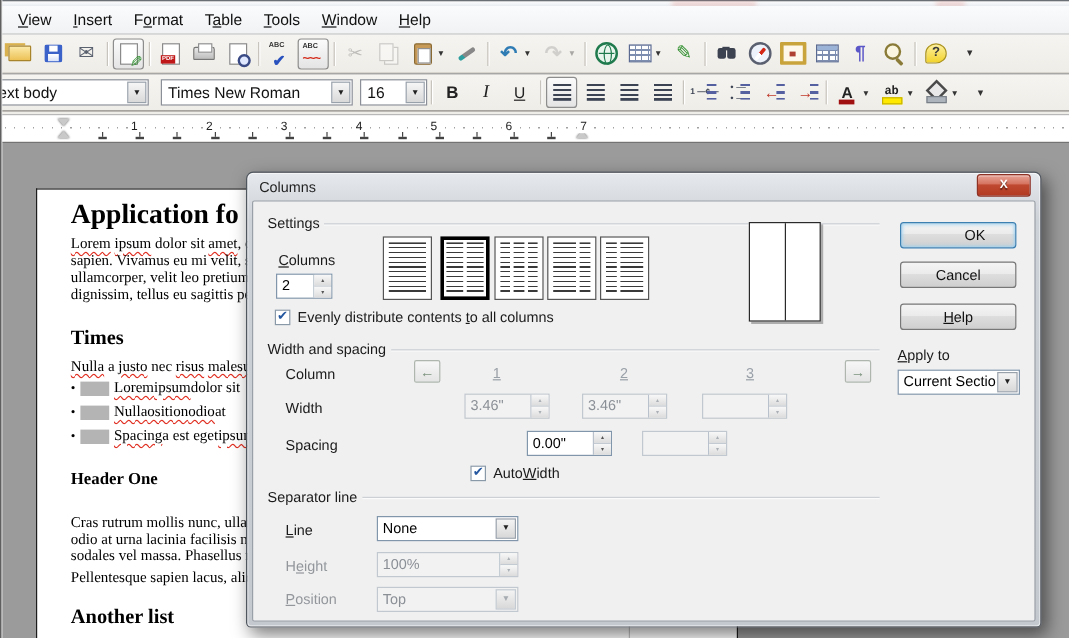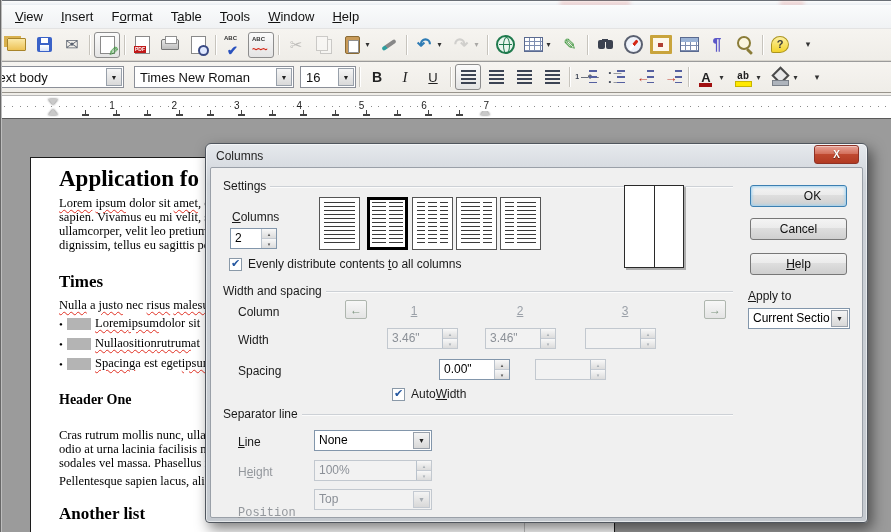--- a/index.html
+++ b/index.html
@@ -381,21 +381,21 @@
             <span class="sq">ipsum</span>
             <span> dolor sit</span>
           </div>
           <div class="bulletrow" style="top: 178px;">
             <span class="bdot">•</span>
             <span class="grayfield"></span>
             <span class="sq">Nulla</span>
             <span> </span>
             <span class="sq">osition</span>
             <span> </span>
-            <span class="sq">rutrum</span>
+            <span class="sq">odio</span>
             <span> at</span>
           </div>
           <div class="bulletrow" style="top: 198px;">
             <span class="bdot">•</span>
             <span class="grayfield"></span>
             <span class="sq">Spacing</span>
             <span> a est eget </span>
             <span class="sq">ipsum</span>
           </div>
         </div>
@@ -512,21 +512,21 @@
         <span class="dbtn2">▼</span>
       </div>
       <span class="dlabel dis" style="left:27px;top:297px;">H<u>e</u>ight</span>
       <div class="field dis" style="left:103px;top:292px;width:118px;">
         <span class="fval">100%</span>
         <span class="spinbtns">
             <span>▴</span>
             <span>▾</span>
           </span>
       </div>
-      <span class="dlabel dis" style="left:27px;top:338px;font-family:Liberation Mono, monospace;"><u>P</u>osition</span>
+      <span class="dlabel dis" style="left:27px;top:324px;"><u>P</u>osition</span>
       <div class="field dis combo2" style="left:103px;top:321px;width:118px;">
         <span class="fval">Top</span>
         <span class="dbtn2">▼</span>
       </div>
 
       
       <div class="preview"></div>
       <div class="btn default" style="left:539px;top:17px;">OK</div>
       <div class="btn" style="left:539px;top:50px;">Cancel</div>
       <div class="btn" style="left:539px;top:85px;"><u>H</u>elp</div>

